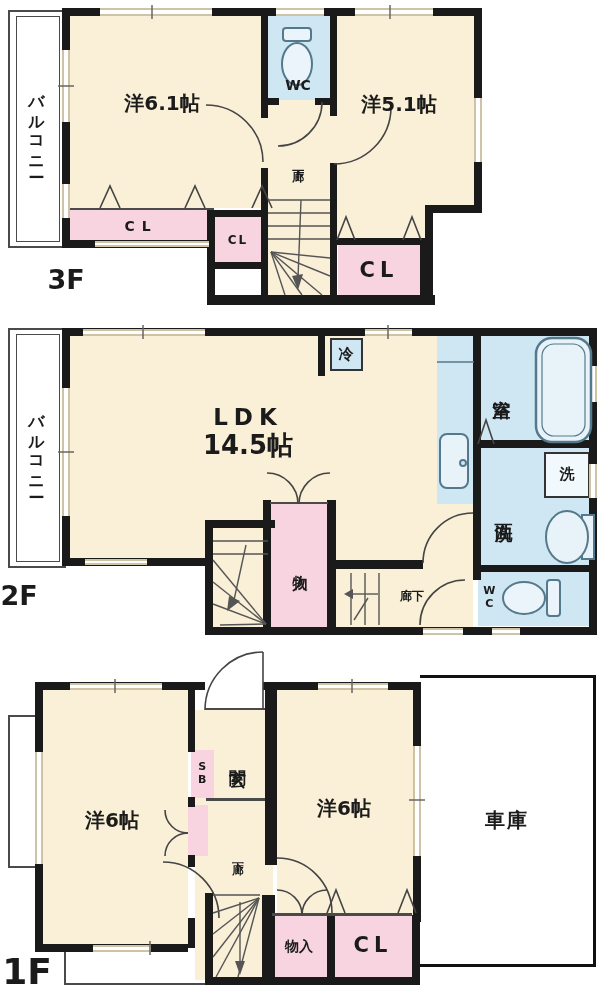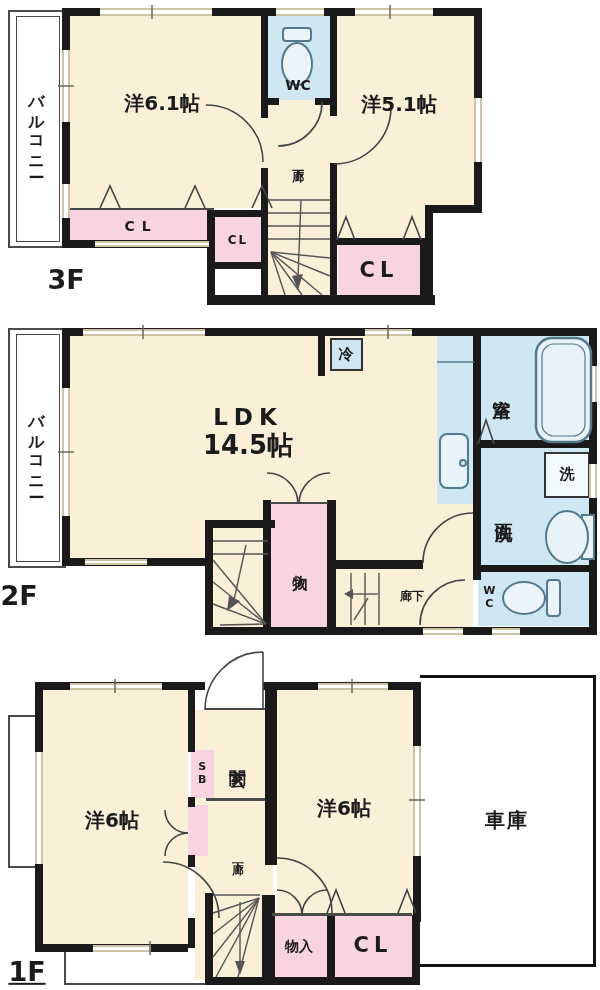--- a/index.html
+++ b/index.html
@@ -289,15 +289,15 @@
   <div class="lb" style="left:19px;top:596px;font-size:27px;font-weight:600;">2F</div>
 
   <div class="lb vt" style="left:237px;top:757px;font-size:17px;">玄関</div>
   <div class="lb vt" style="left:202px;top:773px;font-size:11px;">SB</div>
   <div class="lb" style="left:112px;top:820px;font-size:20px;">洋6帖</div>
   <div class="lb" style="left:344px;top:808px;font-size:20px;">洋6帖</div>
   <div class="lb" style="left:507px;top:820px;font-size:20px;letter-spacing:2px;">車庫</div>
   <div class="lb vt" style="left:238px;top:853px;font-size:11.5px;">廊下</div>
   <div class="lb" style="left:299px;top:946px;font-size:14px;">物入</div>
   <div class="lb" style="left:373px;top:945px;font-size:21px;letter-spacing:5px;">CL</div>
-  <div class="lb" style="left:27px;top:972px;font-size:27px;font-weight:600;text-decoration:underline;">1F</div>
+  <div class="lb" style="left:27px;top:972px;font-size:36px;font-weight:600;">1F</div>
 
 </div>
 
 </body></html>

